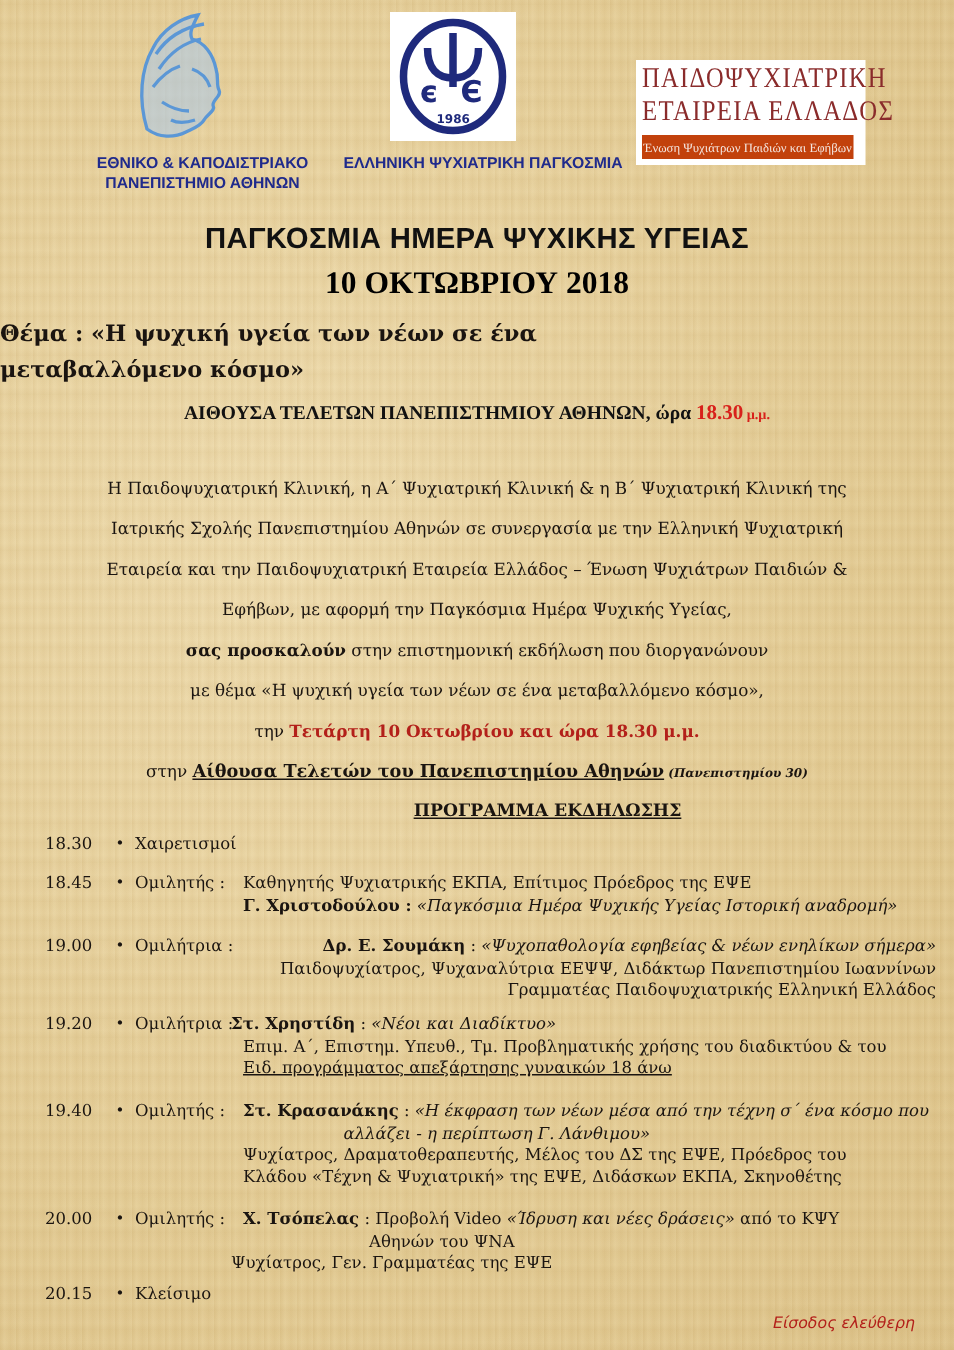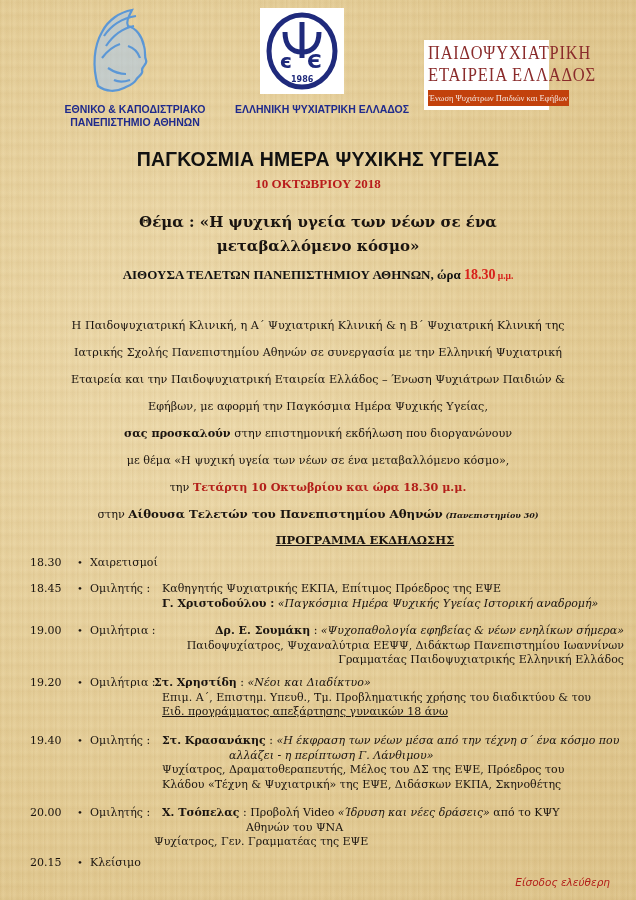--- a/index.html
+++ b/index.html
@@ -11,33 +11,33 @@
       repeating-linear-gradient(0deg, rgba(170,130,60,0.07) 0px, rgba(255,240,200,0.05) 5px, rgba(180,140,70,0.06) 13px),
       radial-gradient(ellipse at 30% 40%, #eedcb0 0%, #e3cc96 60%, #dcc289 100%);
     font-family: "DejaVu Serif", "Liberation Serif", serif;
     color: #1a1410;
   }
   .abs { position: absolute; }
 
   
   .logo-uoa { left: 84px; top: 6px; width: 72px; height: 88px; }
   .logo-epe { left: 260px; top: 8px; width: 84px; height: 86px; background: #fff; }
-  .logo-pse { left: 424px; top: 40px; width: 125px; height: 70px; background: #fff; }
+  .logo-pse { left: 424px; top: 40px; width: 153px; height: 70px; background: #fff; }
   .pse-line1 { position:absolute; left:4px; top:2px; font-family: "Liberation Serif", serif; font-size: 19px; color:#8a2b2b; letter-spacing: 1px; white-space: nowrap; transform: scaleX(0.86); transform-origin: left; }
   .pse-line2 { position:absolute; left:4px; top:24px; font-family: "Liberation Serif", serif; font-size: 19px; color:#8a2b2b; letter-spacing: 1px; white-space: nowrap; transform: scaleX(0.87); transform-origin: left; }
   .pse-band { position:absolute; left:4px; top:50px; width:141px; height:16px; background:#c2410c; color:#f5e6e0; font-family:"Liberation Serif", serif; font-size:8.5px; line-height:16px; text-align:center; white-space:nowrap; overflow:hidden; }
 
   .org-label { font-family: "Liberation Sans", sans-serif; font-weight: bold; font-size: 10.5px; color: #1f2a8c; text-align: center; line-height: 13px; }
   .org-uoa { left: 40px; top: 103px; width: 190px; }
   .org-epe { left: 222px; top: 103px; width: 200px; }
 
   
   .title-main { left: 0; width: 636px; top: 148px; text-align: center; font-family: "Liberation Sans", sans-serif; font-weight: bold; font-size: 19.5px; color: #111; letter-spacing: 0.2px; }
-  .title-date { left: 0; width: 636px; top: 176px; text-align: center; font-family: "Liberation Serif", serif; font-weight: bold; font-size: 13px; color: #b91c1c; }
-  .theme { left: 0; width: 636px; top: 210px; text-align: center; font-family: "DejaVu Serif", serif; font-weight: bold; font-size: 15px; line-height: 24px; color: #1a1410; }
+  .title-date { left: 0; width: 636px; top: 176px; text-align: center; font-family: "Liberation Serif", serif; font-weight: bold; font-size: 21px; color: #000000; }
+  .theme { left: 0; width: 636px; top: 210px; font-family: "DejaVu Serif", serif; font-weight: bold; font-size: 15px; line-height: 24px; color: #1a1410; }
   .venue-line { left: 0; width: 636px; top: 267px; text-align: center; font-family: "Liberation Serif", serif; font-weight: bold; font-size: 13px; color: #111; }
   .red { color: #d8211b; }
   .dkred { color: #b3201a; }
   .small { font-size: 9.5px; }
 
   
   .para { left: 20px; width: 596px; top: 312px; text-align: center; font-family: "DejaVu Serif", serif; font-size: 11.2px; line-height: 27px; color: #1a1410; }
   .para .line { display:block; white-space: nowrap; }
   .bold { font-weight: bold; }
   .it { font-style: italic; }
@@ -84,41 +84,41 @@
 <div class="abs logo-pse">
   <div class="pse-line1">ΠΑΙΔΟΨΥΧΙΑΤΡΙΚΗ</div>
   <div class="pse-line2">ΕΤΑΙΡΕΙΑ ΕΛΛΑΔΟΣ</div>
   <div class="pse-band">Ένωση Ψυχιάτρων Παιδιών και Εφήβων</div>
 </div>
 
 <div class="abs org-label org-uoa">
   <div>ΕΘΝΙΚΟ &amp; ΚΑΠΟΔΙΣΤΡΙΑΚΟ</div>
   <div>ΠΑΝΕΠΙΣΤΗΜΙΟ ΑΘΗΝΩΝ</div>
 </div>
-<div class="abs org-label org-epe">ΕΛΛΗΝΙΚΗ ΨΥΧΙΑΤΡΙΚΗ ΕΛΛΑΔΟΣ</div>
+<div class="abs org-label org-epe">ΕΛΛΗΝΙΚΗ ΨΥΧΙΑΤΡΙΚΗ ΠΑΓΚΟΣΜΙΑ</div>
 
 <div class="abs title-main">ΠΑΓΚΟΣΜΙΑ ΗΜΕΡΑ ΨΥΧΙΚΗΣ ΥΓΕΙΑΣ</div>
 <div class="abs title-date">10 ΟΚΤΩΒΡΙΟΥ 2018</div>
 <div class="abs theme">
   <div>Θέμα : «Η ψυχική υγεία των νέων σε ένα</div>
   <div>μεταβαλλόμενο κόσμο»</div>
 </div>
 <div class="abs venue-line">
   <span>ΑΙΘΟΥΣΑ ΤΕΛΕΤΩΝ ΠΑΝΕΠΙΣΤΗΜΙΟΥ ΑΘΗΝΩΝ, ώρα </span><span class="red" style="font-size:14px;">18.30</span><span class="red small"> μ.μ.</span>
 </div>
 
 <div class="abs para">
   <span class="line">Η Παιδοψυχιατρική Κλινική, η Α΄ Ψυχιατρική Κλινική &amp; η Β΄ Ψυχιατρική Κλινική της</span>
   <span class="line">Ιατρικής Σχολής Πανεπιστημίου Αθηνών  σε συνεργασία με την Ελληνική Ψυχιατρική</span>
   <span class="line">Εταιρεία και την Παιδοψυχιατρική Εταιρεία Ελλάδος – Ένωση Ψυχιάτρων Παιδιών &amp;</span>
   <span class="line">Εφήβων, με αφορμή την Παγκόσμια Ημέρα Ψυχικής Υγείας,</span>
   <span class="line"><span class="bold">σας προσκαλούν</span><span> στην επιστημονική εκδήλωση που διοργανώνουν</span></span>
   <span class="line">με θέμα «Η ψυχική υγεία των νέων σε ένα μεταβαλλόμενο κόσμο»,</span>
   <span class="line"><span>την </span><span class="bold dkred">Τετάρτη 10 Οκτωβρίου και ώρα 18.30 μ.μ.</span></span>
-  <span class="line"><span>στην  </span><span class="bold" style="font-size:11.8px;">Αίθουσα Τελετών του Πανεπιστημίου Αθηνών</span><span class="bold it" style="font-size:8px;"> (Πανεπιστημίου 30)</span></span>
+  <span class="line"><span>στην  </span><span class="bold" style="font-size:11.8px;text-decoration:underline;">Αίθουσα Τελετών του Πανεπιστημίου Αθηνών</span><span class="bold it" style="font-size:8px;"> (Πανεπιστημίου 30)</span></span>
 </div>
 
 <div class="abs prog-title">ΠΡΟΓΡΑΜΜΑ ΕΚΔΗΛΩΣΗΣ</div>
 
 <div class="abs prog">
 
   <div class="row" style="top:0px;">
     <span class="time">18.30</span>
     <span class="bullet">•</span>
     <span class="role">Χαιρετισμοί</span>

